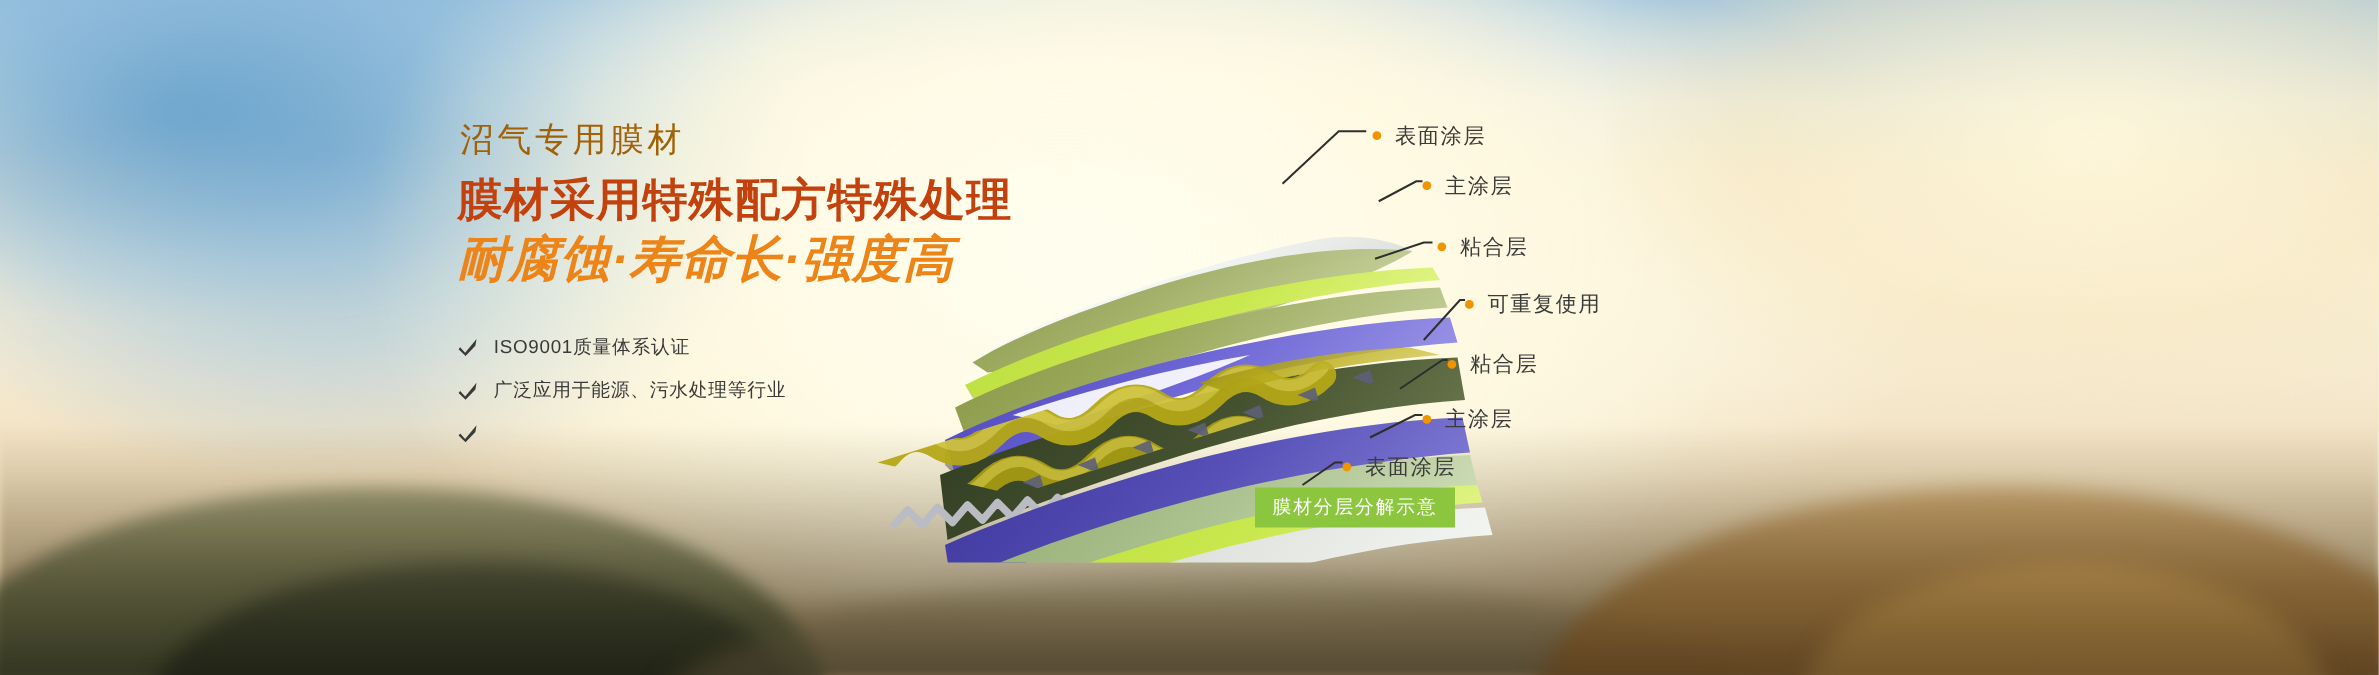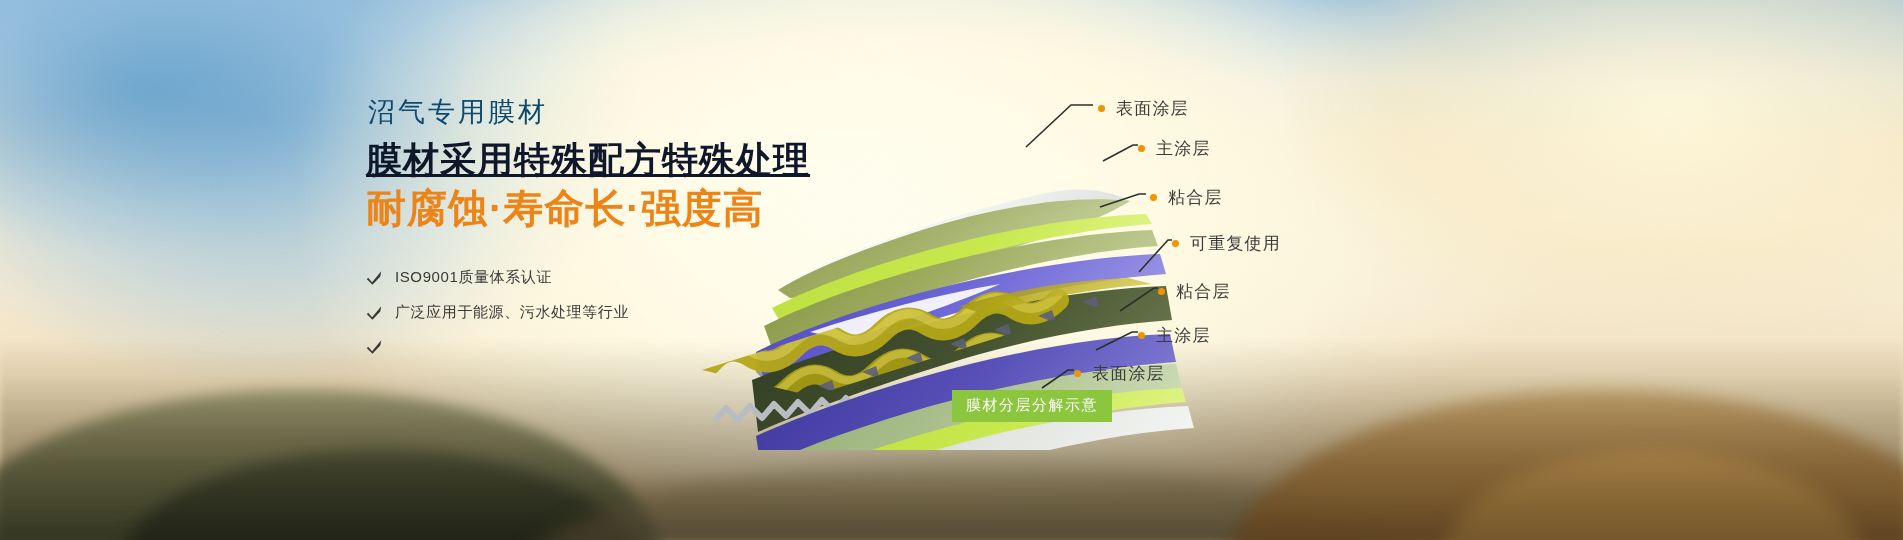--- a/index.html
+++ b/index.html
@@ -115,45 +115,45 @@
 
   
   .text-block {
     position: absolute;
     left: 366px;
     top: 96px;
     width: 540px;
   }
   .kicker {
     font-size: 27px;
-    color: #0c4a6e;
+    color: #a16207;
     letter-spacing: 3px;
     line-height: 1.25;
     font-weight: 400;
     margin: 0 0 8px 2px;
     white-space: nowrap;
   }
   .head-main {
     font-size: 36px;
     font-weight: 700;
-    color: #0f172a;
+    color: #c2410c;
     letter-spacing: 1px;
     line-height: 1.22;
     margin: 0 0 2px 0;
     white-space: nowrap;
-    text-decoration: underline;
   }
   .head-accent {
     font-size: 40px;
     font-weight: 700;
     color: #ec8417;
     letter-spacing: 1px;
     line-height: 1.22;
     margin: 0;
     white-space: nowrap;
+    font-style: italic;
   }
   .bullets {
     margin-top: 36px;
     padding: 0;
     list-style: none;
   }
   .bullets li {
     display: flex;
     align-items: center;
     font-size: 15px;
@@ -200,21 +200,21 @@
   }
   .dot {
     width: 7px; height: 7px;
     border-radius: 50%;
     background: #f09400;
     margin-right: 11px;
     flex: 0 0 auto;
   }
   .badge {
     position: absolute;
-    left: 952px;
+    left: 1004px;
     top: 390px;
     background: #8cc63f;
     color: #ffffff;
     font-size: 15px;
     letter-spacing: 1.5px;
     padding: 6px 14px 7px 14px;
     white-space: nowrap;
   }
 </style>
 </head>

